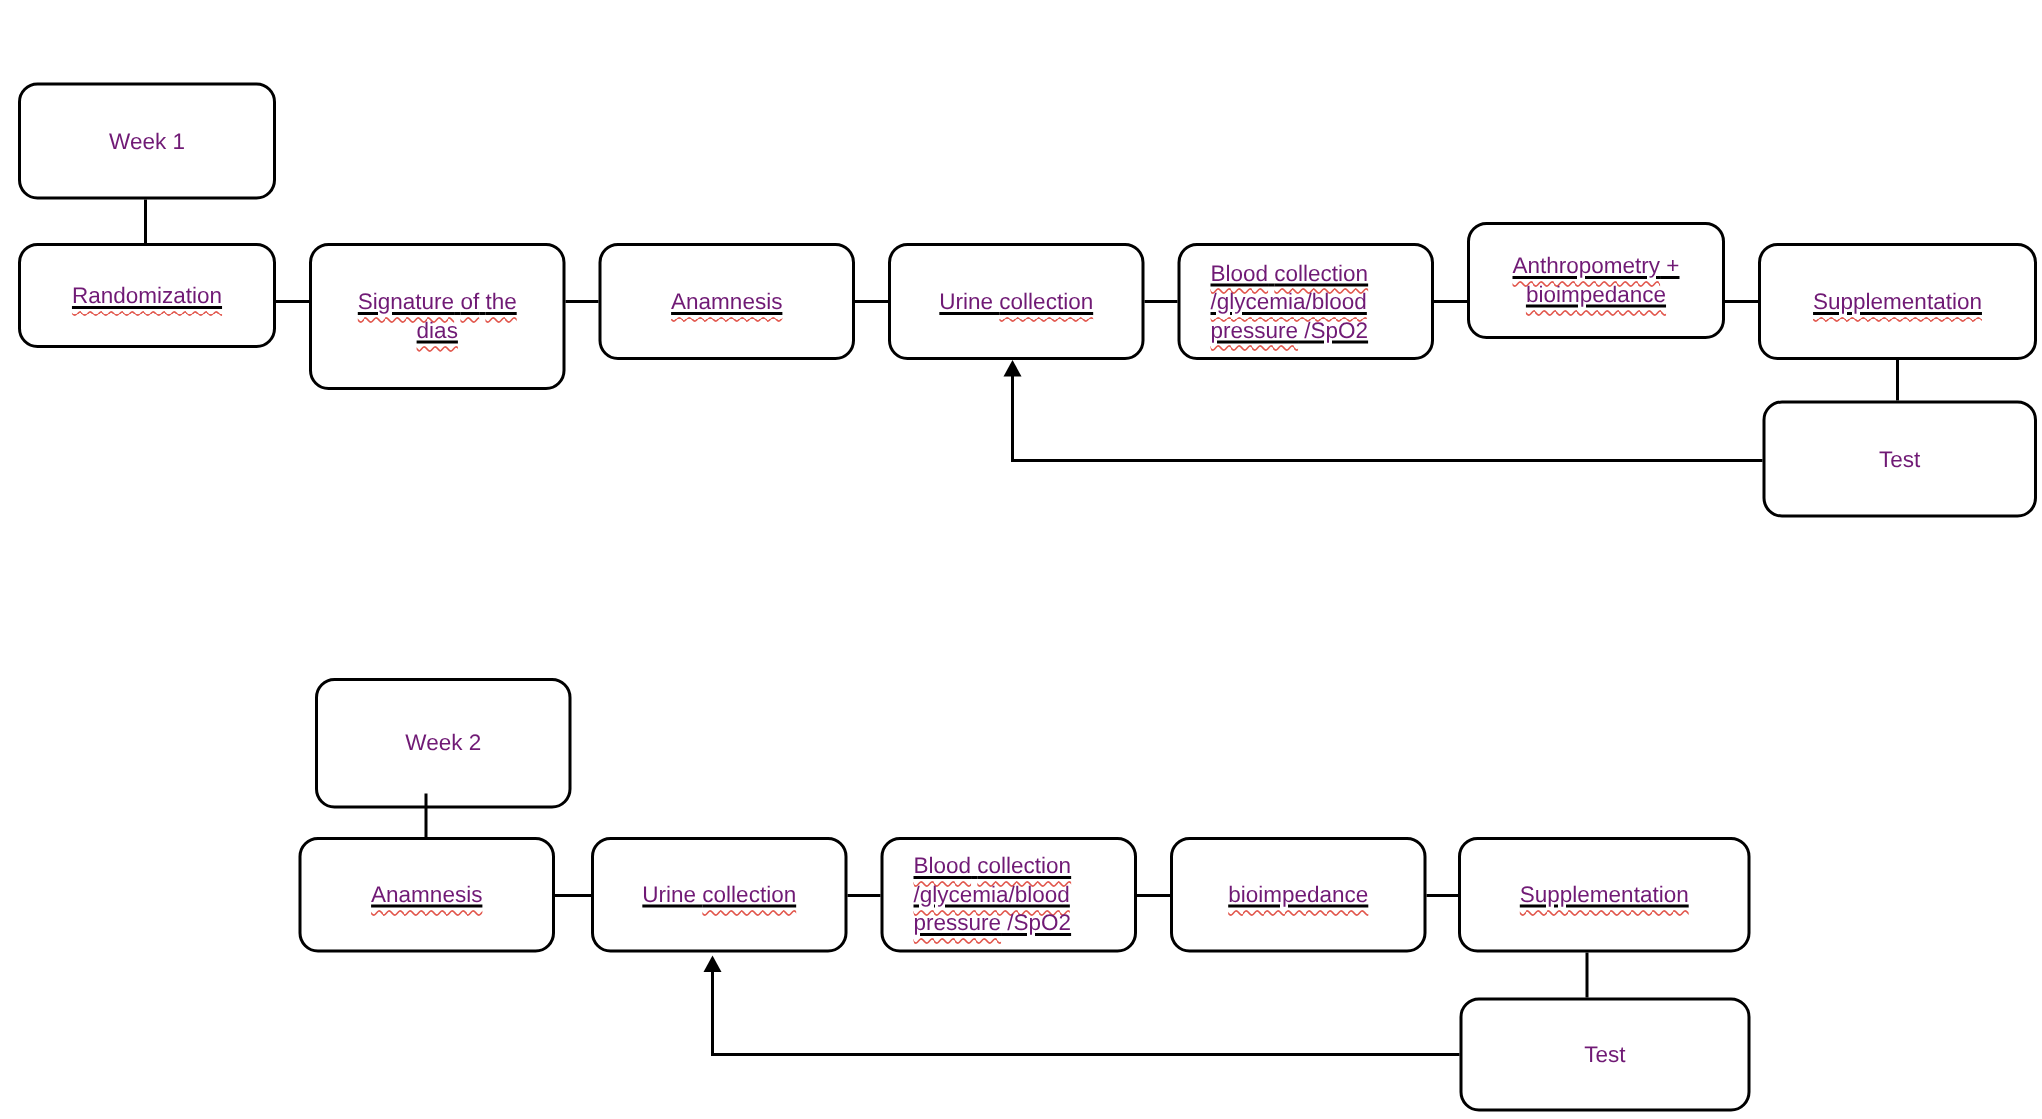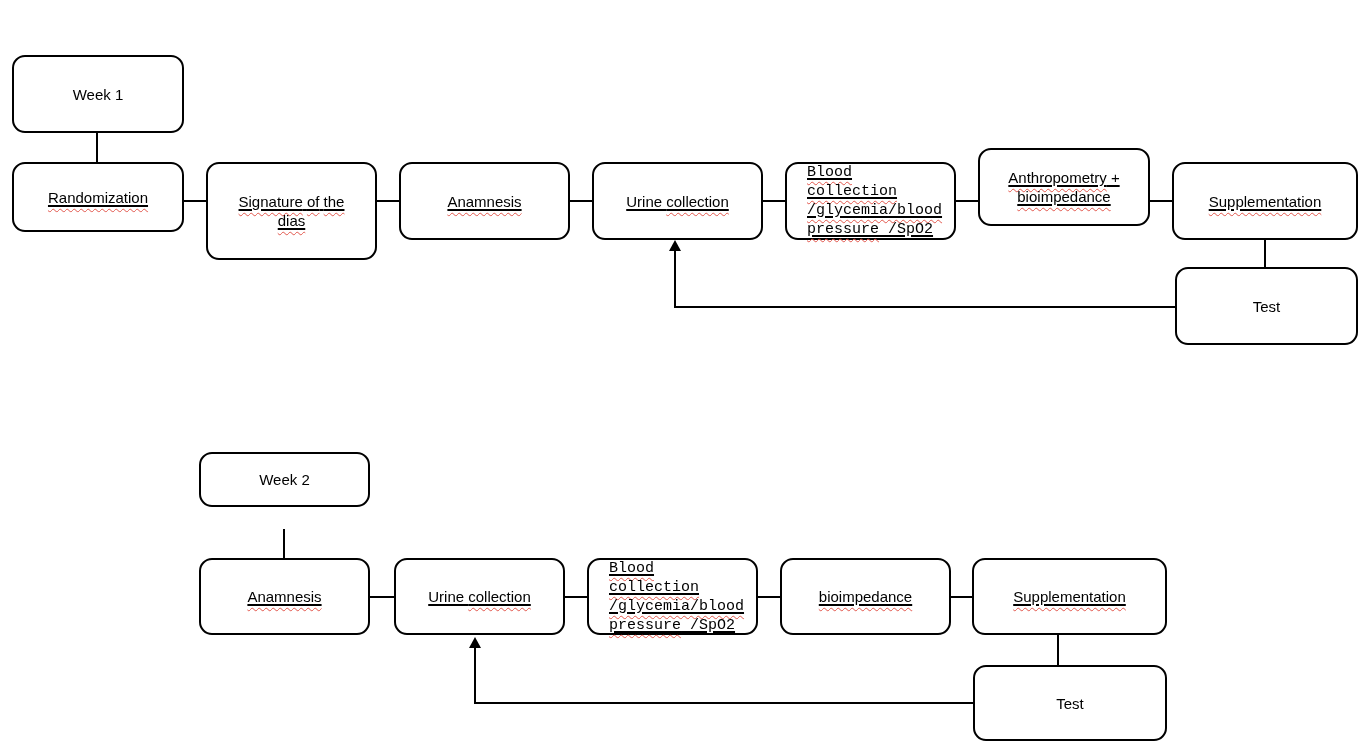--- a/index.html
+++ b/index.html
@@ -1,38 +1,38 @@
 <!DOCTYPE html>
 <html><head>
 <meta charset="utf-8">
 <style>
   html,body{margin:0;padding:0;background:#ffffff;}
   .canvas{
     position:relative;
     width:1361px;height:746px;
     background:#ffffff;
     font-family:"Liberation Sans","DejaVu Sans",sans-serif;
-    color:#000000;
+    color:#701a75;
     overflow:hidden;
   }
   .box{
     position:absolute;
     box-sizing:border-box;
     background:#ffffff;
     border:2px solid #000000;
     border-radius:13px;
     display:flex;
     align-items:center;
     justify-content:center;
     text-align:center;
     font-size:15px;
     line-height:19px;
     padding:2px 6px;
   }
-  .box.align-left{justify-content:center;text-align:left;padding-left:20px;font-family:Liberation Mono, monospace;}
+  .box.align-left{justify-content:flex-start;text-align:left;padding-left:20px;}
   .line{position:absolute;background:#000000;}
   .hline{height:2px;}
   .vline{width:2px;}
   .arrow-up{
     position:absolute;width:0;height:0;
     border-left:6px solid transparent;
     border-right:6px solid transparent;
     border-bottom:11px solid #000000;
   }
   
@@ -123,21 +123,21 @@
       <div>
         <div><span>Test</span></div>
       </div>
     </div>
 
   <div class="line hline" style="left:674px;top:306px;width:501px;"></div>
   <div class="line vline" style="left:674px;top:250px;height:58px;"></div>
   <div class="arrow-up" style="left:669px;top:240px;"></div>
 
 
-  <div class="box" style="left:199px;top:452px;width:171px;height:55px;">
+  <div class="box" style="left:210px;top:452px;width:171px;height:87px;">
       <div>
         <div><span>Week 2</span></div>
       </div>
     </div>
 
   <div class="line vline" style="left:283px;top:529px;height:29px;"></div>
 
   <div class="box" style="left:199px;top:558px;width:171px;height:77px;">
       <div>
         <div><span class="u"><span class="w">Anamnesis</span></span></div>

